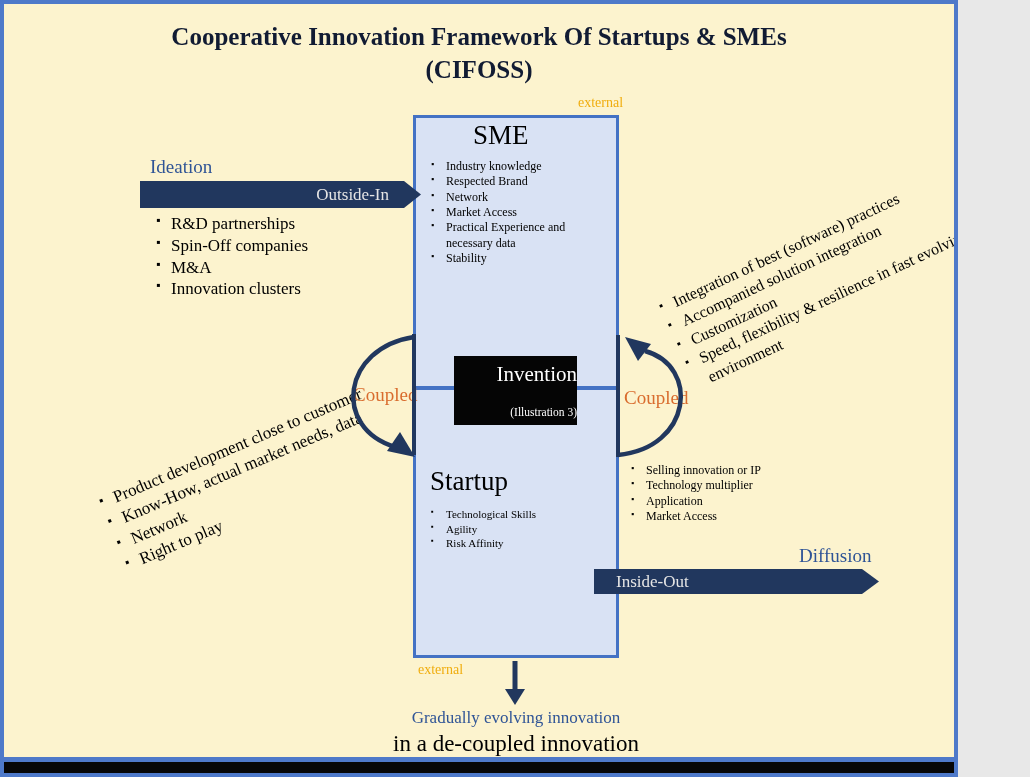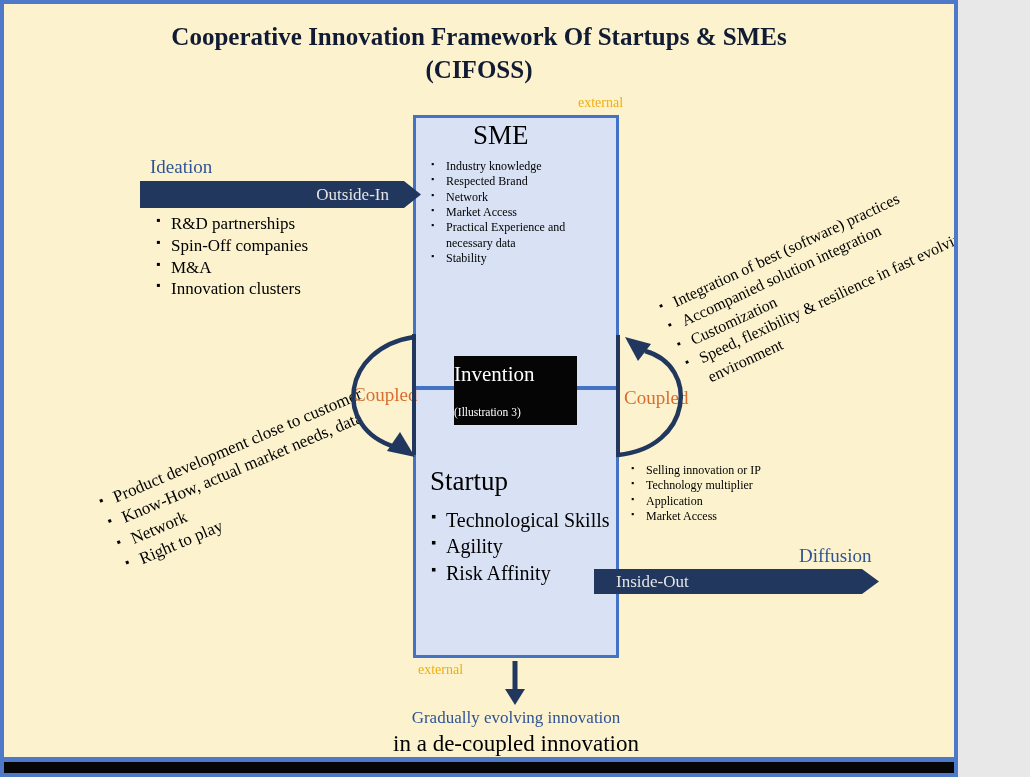--- a/index.html
+++ b/index.html
@@ -20,41 +20,41 @@
   .lbl { position:absolute; font-size:14px; }
   .lbl-gold { color:#F0AD0E; }
   .lbl-blue { color:#4472C4; }
 
   .sec-head { position:absolute; font-size:27px; color:#000; }
   .blist { list-style:none; }
   .blist li { position:relative; padding-left:15px; }
   .blist li::before { content:"▪"; position:absolute; left:0; top:0; font-size:0.72em; }
 
   .sme-list { position:absolute; left:427px; top:155px; width:182px; font-size:12px; line-height:1.28; }
-  .startup-list { position:absolute; left:427px; top:503px; width:182px; font-size:20px; line-height:1.32; }
+  .startup-list { position:absolute; left:427px; top:503px; width:182px; font-size:11px; line-height:1.32; }
   .left-list { position:absolute; left:152px; top:209px; width:240px; font-size:17px; line-height:1.28; }
   .right-list { position:absolute; left:627px; top:459px; width:192px; font-size:12px; line-height:1.28; }
 
   .rot-list-tr { position:absolute; left:652px; top:296px; width:312px; font-size:16px; line-height:1.3;
                  transform:rotate(-25deg); transform-origin:0 0; }
   .rot-list-bl { position:absolute; left:92px; top:490px; width:312px; font-size:17px; line-height:1.32;
                  transform:rotate(-23deg); transform-origin:0 0; }
 
   .flow-head { position:absolute; font-size:19px; color:#2F5496; }
 
   .harrow { position:absolute; background:#21375E; color:#e5e5e5; font-size:17px;
             display:flex; align-items:center;
             clip-path:polygon(0 0, calc(100% - 17px) 0, 100% 50%, calc(100% - 17px) 100%, 0 100%); }
   .harrow.right-label { justify-content:flex-end; padding-right:32px; }
   .harrow.left-label  { justify-content:flex-start; padding-left:22px; }
 
   .connector { position:absolute; left:412px; top:382px; width:201px; height:4px; background:#4472C4; }
 
   .invention { position:absolute; left:450px; top:352px; width:123px; height:69px;
-               background:#050505; color:#fff; text-align:left;
+               background:#050505; color:#fff; text-align:right;
                display:flex; flex-direction:column; justify-content:center; }
   .invention .inv-t { font-size:21px; line-height:1.1; }
   .invention .inv-s { font-size:11.5px; margin-top:20px; }
 
   .coupled { position:absolute; color:#D96C2E; font-size:19px; }
 
   .overlay { position:absolute; left:0; top:0; width:1022px; height:769px; pointer-events:none; }
 
   .caption { position:absolute; left:361px; top:703px; width:302px; text-align:center; line-height:1.3; }
   .caption .c1 { color:#2F5496; font-size:17px; }

